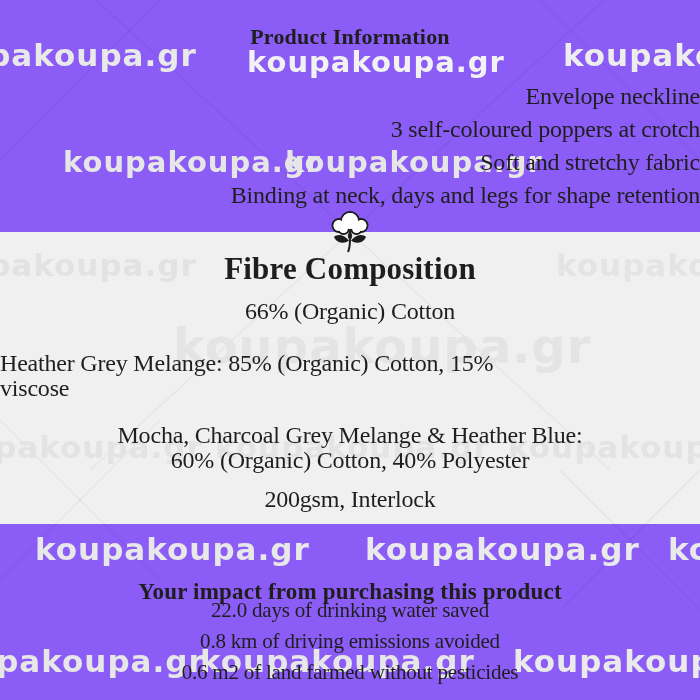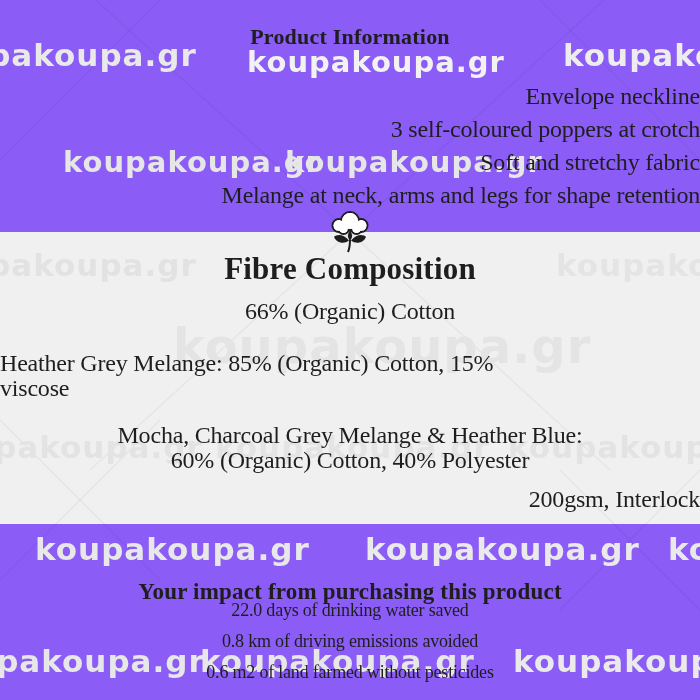--- a/index.html
+++ b/index.html
@@ -32,24 +32,24 @@
     position:absolute;left:0;width:700px;
     text-align:center;
     white-space:nowrap;
   }
   .h1{top:24px;font-size:22px;font-weight:bold;letter-spacing:0.2px;}
   .features{position:absolute;top:80px;left:0;width:700px;text-align:right;
     font-size:24px;line-height:33px;letter-spacing:-0.2px;}
   .h2{top:251px;font-size:31px;font-weight:bold;letter-spacing:0.2px;}
   .fib{font-size:24px;line-height:25px;letter-spacing:-0.2px;}
   .fib1{top:299px;}
-  .fib4{top:487px;text-align:right;}
+  .fib4{top:487px;}
   .h3{top:579px;font-size:23px;font-weight:bold;letter-spacing:0.2px;}
   .impact{position:absolute;top:595px;left:0;width:700px;text-align:center;
-    font-size:18px;line-height:31px;letter-spacing:-0.2px;}
+    font-size:21px;line-height:31px;letter-spacing:-0.2px;}
   .icon-wrap{
     position:absolute;top:209px;left:327px;width:46px;height:45px;
   }
 </style>
 </head>
 <body>
 
 <div id="stage">
 
   <div class="band" style="top:232px;height:292px;"></div>
@@ -86,21 +86,21 @@
       <span class="wm" style="left: 200px; top: 646px; font-size: 31px; color: rgb(231, 231, 231);">koupakoupa.gr</span>
       <span class="wm" style="left: 513px; top: 646px; font-size: 31px; color: rgb(234, 234, 234);">koupakoupa.gr</span>
     </div>
 
   <div class="line h1">Product Information</div>
 
   <div class="features">
     <div>Envelope neckline</div>
     <div>3 self-coloured poppers at crotch</div>
     <div>Soft and stretchy fabric</div>
-    <div>Melange at neck, arms and legs for shape retention</div>
+    <div>Binding at neck, days and legs for shape retention</div>
   </div>
 
   <div class="icon-wrap">
     <svg width="46" height="45" viewBox="0 0 46 44">
 
       <g stroke="#1d1d1d" stroke-width="2" fill="#ffffff">
         <circle cx="12" cy="16" r="6.5"></circle>
         <circle cx="34" cy="16" r="6.5"></circle>
         <circle cx="16.5" cy="19" r="5.5"></circle>
         <circle cx="29.5" cy="19" r="5.5"></circle>

